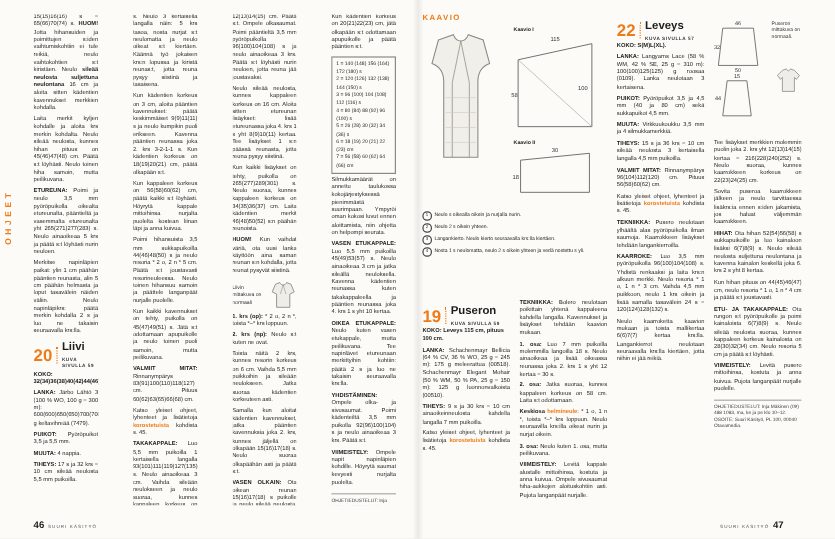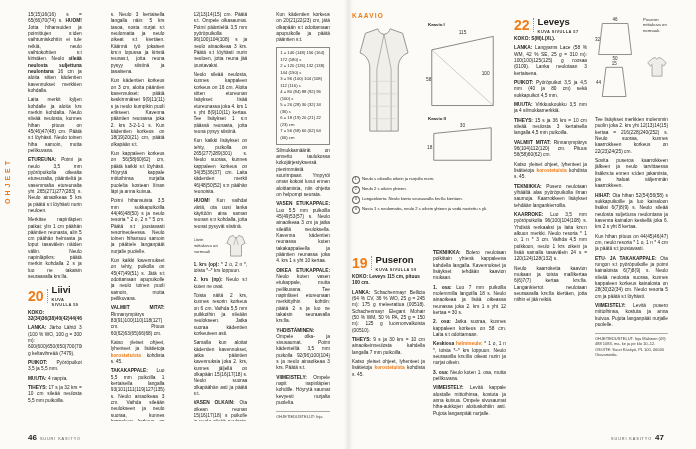--- a/index.html
+++ b/index.html
@@ -47,21 +47,21 @@
   .ltext{font-size:4.2px;line-height:1.25;text-align:left;}
   .padk{padding-top:238px;}
   
   .mitat{position:relative;height:102px;margin-bottom:3px;}
   .mitat-svg{position:absolute;left:0;top:0;width:42px;height:96px;}
   .mitat-caption{position:absolute;right:0;top:5px;width:25px;font-size:4.2px;line-height:1.3;color:#333;text-align:left;}
   .mini-garment{position:absolute;right:1px;top:44px;width:20px;height:22px;}
   svg text{font-size:5px;fill:#333;font-family:"Liberation Sans",sans-serif;}
   
   .footer{position:absolute;bottom:7px;display:flex;align-items:baseline;gap:3px;}
-  .fl{left:28px;} .fr{right:32px;}
+  .fl{left:28px;} .fr{right:43px;}
   .pnum{font-size:8px;font-weight:bold;}
   .brand{font-size:3.8px;letter-spacing:.9px;color:#555;text-transform:uppercase;}
 </style>
 </head>
 <body>
 
 <div class="spread">
   <div class="vstrip">OHJEET</div>
   <div class="gutter"></div>
 

